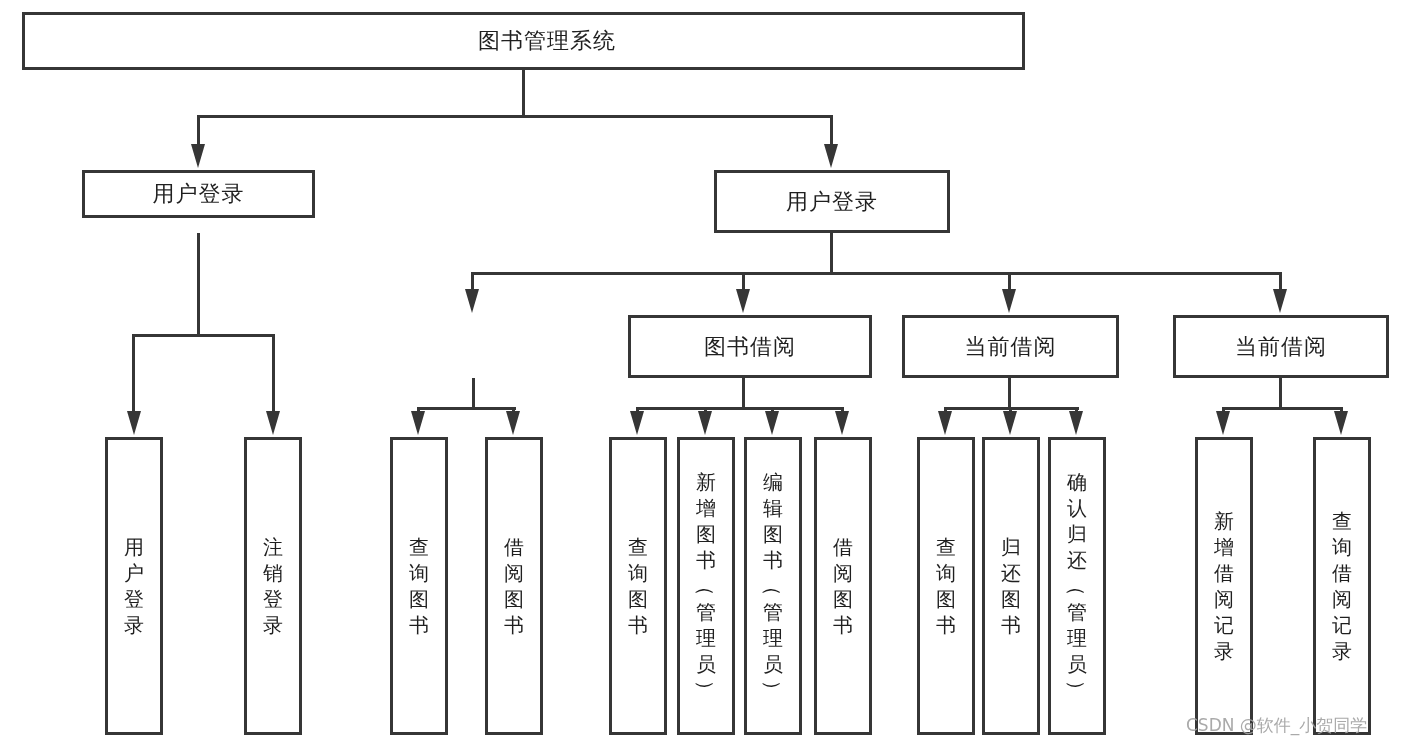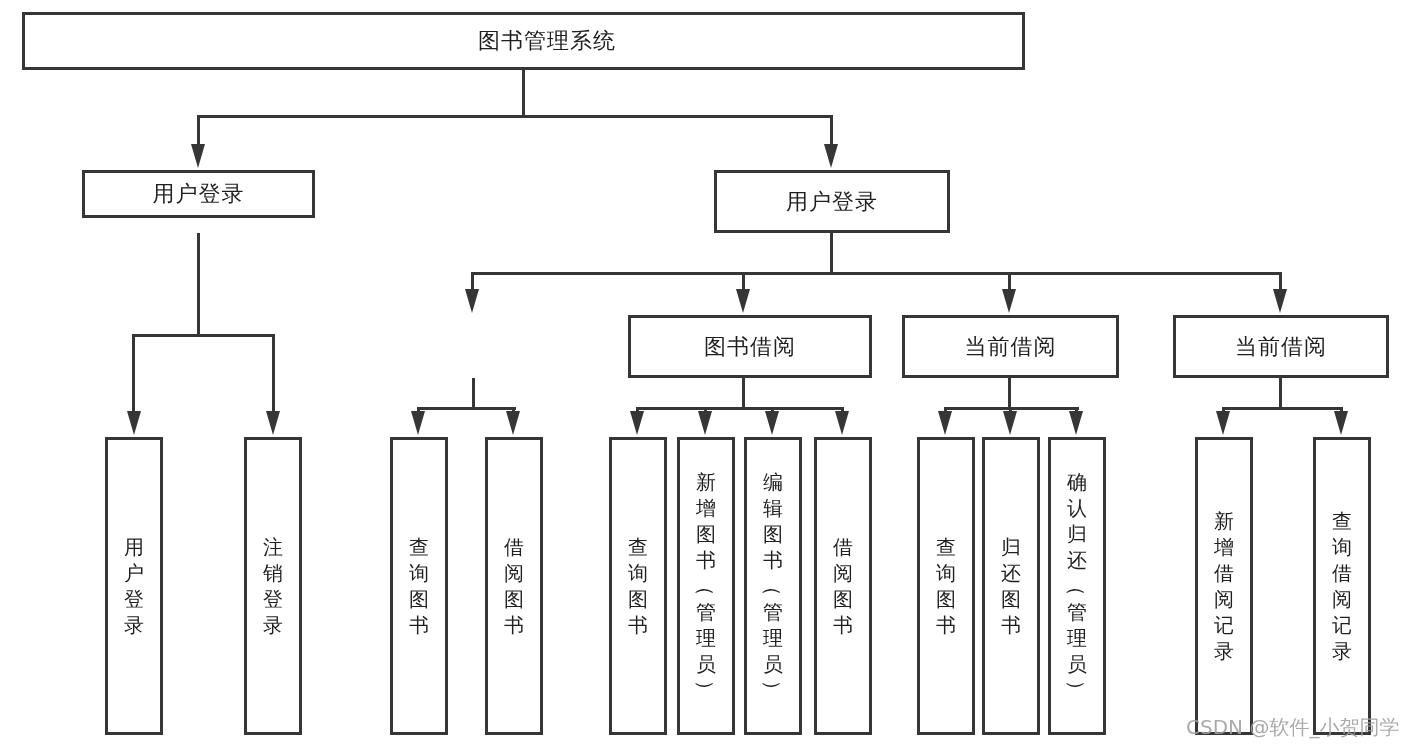--- a/index.html
+++ b/index.html
@@ -21,21 +21,21 @@
   .vchar{display:block;text-align:center;line-height:1.3;}
   .rot{transform:rotate(90deg);}
   .v{position:absolute;width:3px;background:var(--line);}
   .h{position:absolute;height:3px;background:var(--line);}
   .arrow{
     position:absolute;width:0;height:0;
     border-left:7px solid transparent;border-right:7px solid transparent;
     border-top:24px solid var(--line);
   }
   .watermark{
-    position:absolute;left:1186px;top:714px;font-size:20px;
+    position:absolute;left:1186px;top:714px;font-size:17px;
     color:var(--watermark);opacity:.92;white-space:nowrap;z-index:5;
   }
 </style>
 </head>
 <body>
 
 <div class="stage">
 
   <div class="box" style="left:22px;top:12px;width:1003px;height:58px;padding-left:47px;">
     <span class="hlabel">图书管理系统</span>

